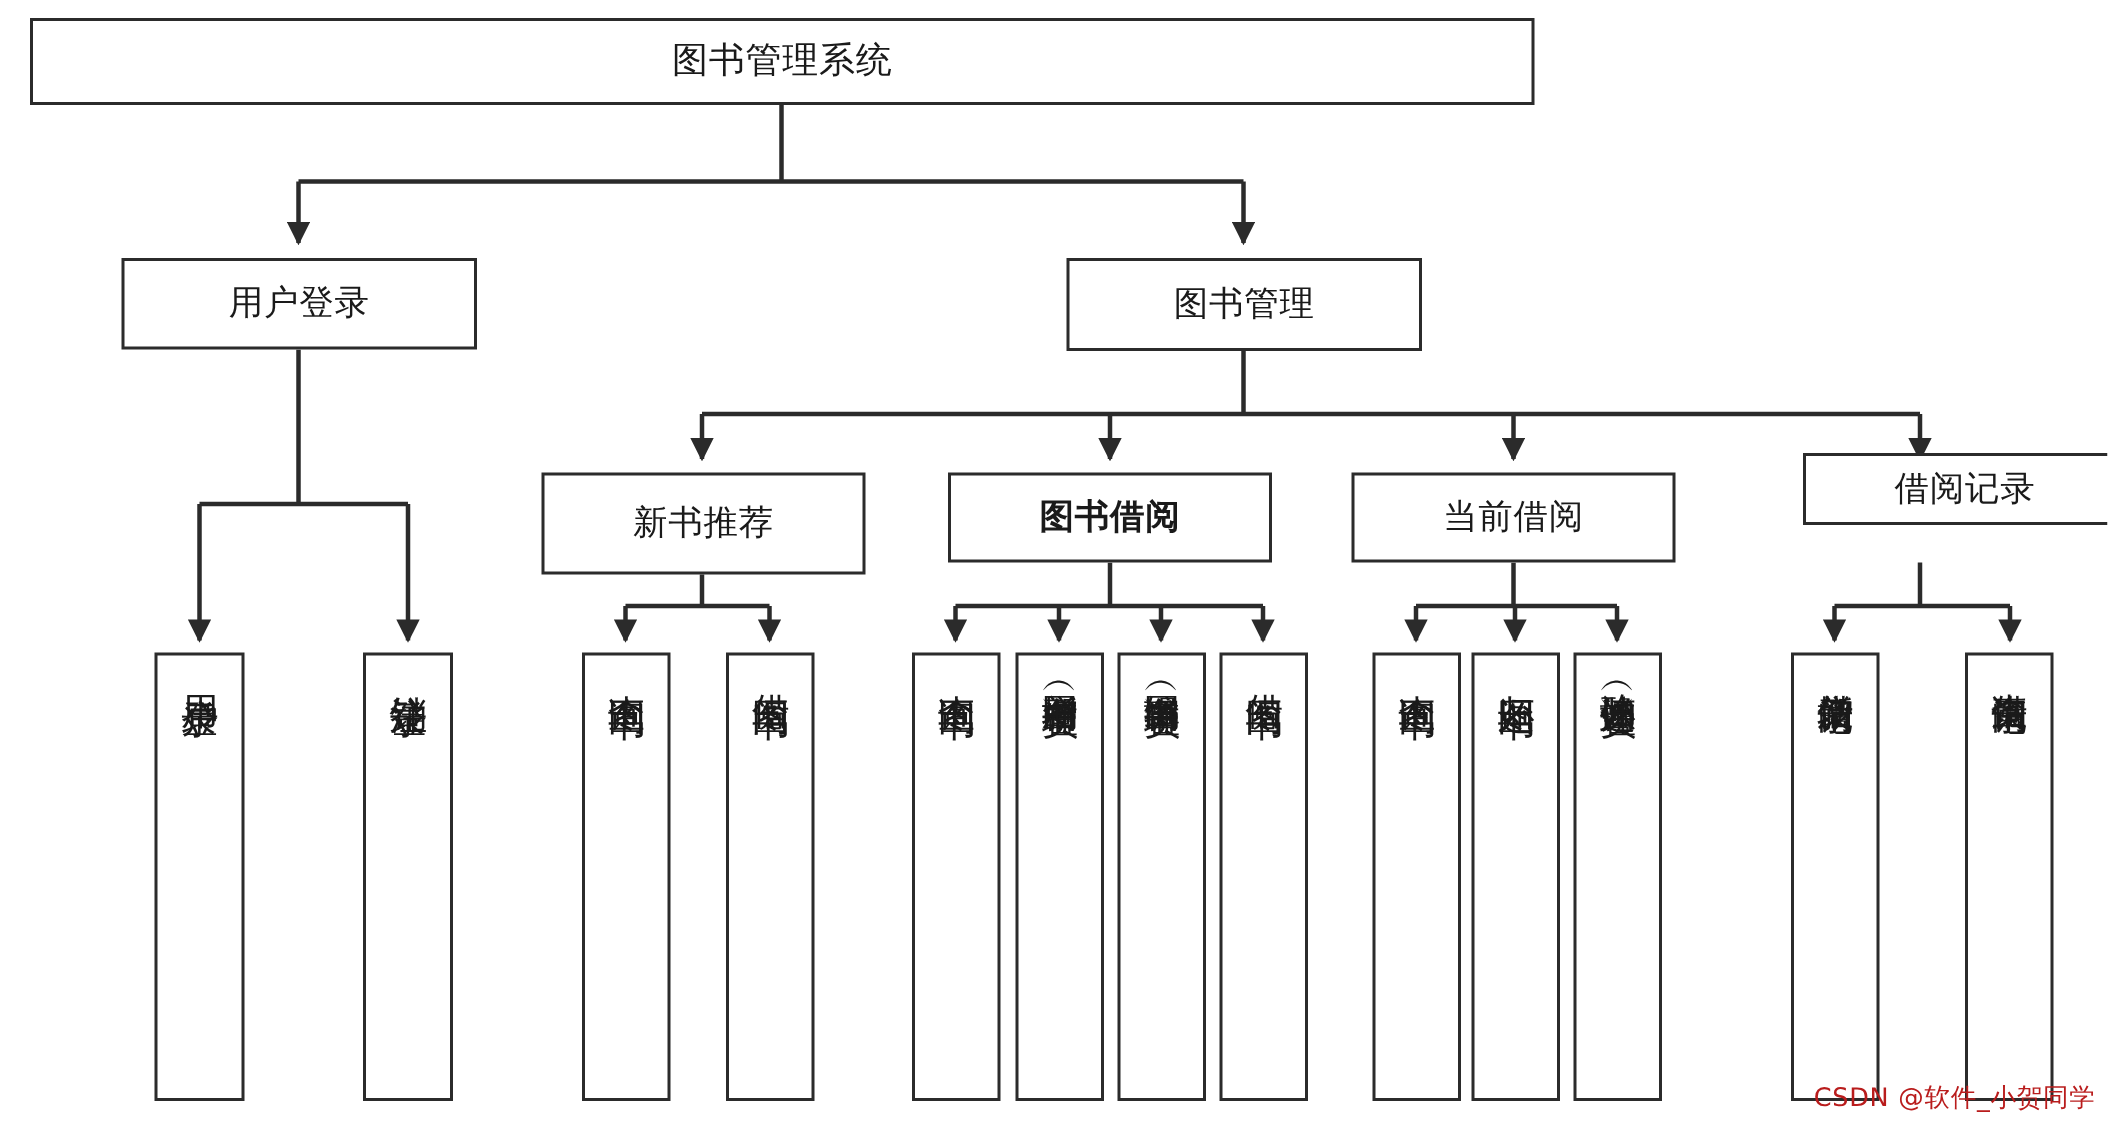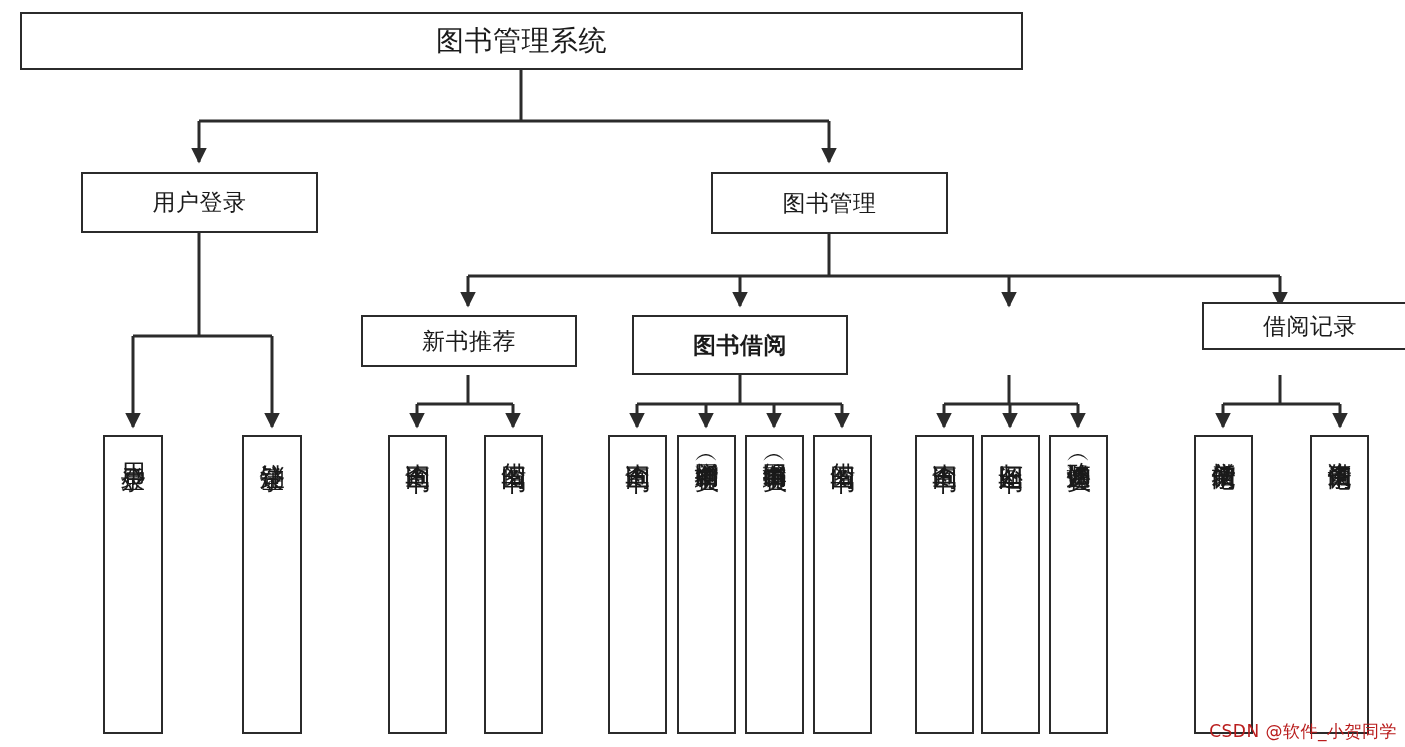--- a/index.html
+++ b/index.html
@@ -41,21 +41,21 @@
     text-align: center;
     line-height: 1.06;
     letter-spacing: 0.5px;
   }
   
   .node.horiz .node-label {
     font-size: 23px;
     writing-mode: horizontal-tb;
   }
   .node.root .node-label {
-    font-size: 28px;
+    font-size: 24px;
   }
   
   .node.vert {
     align-items: flex-start;
     justify-content: center;
     padding-top: 6px;
   }
   .node.vert .node-label {
     writing-mode: vertical-rl;
     text-orientation: upright;
@@ -138,26 +138,29 @@
     <span class="node-label">图书管理系统</span>
   </div>
 
   <div class="node horiz" style="left:81px; top:172px; width:237px; height:61px;">
     <span class="node-label">用户登录</span>
   </div>
   <div class="node horiz" style="left:711px; top:172px; width:237px; height:62px;">
     <span class="node-label">图书管理</span>
   </div>
 
-  <div class="node horiz" style="left:361px; top:315px; width:216px; height:52px;">
+  <div class="node horiz" style="left:361px; top:315px; width:216px; height:68px;">
     <span class="node-label">新书推荐</span>
   </div>
   <div class="node horiz" style="left:632px; top:315px; width:216px; height:60px;font-weight:bold;">
     <span class="node-label">图书借阅</span>
   </div>
+  <div class="node horiz" style="left:901px; top:315px; width:216px; height:60px;">
+    <span class="node-label">当前借阅</span>
+  </div>
   <div class="node horiz" style="left:1172px; top:302px; width:216px; height:48px;margin-left:30px;">
     <span class="node-label">借阅记录</span>
   </div>
 
   <div class="node vert" style="left:103px; top:435px; width:60px; height:299px;">
     <span class="node-label">用户登录</span>
   </div>
   <div class="node vert" style="left:242px; top:435px; width:60px; height:299px;">
     <span class="node-label">注销登录</span>
   </div>

